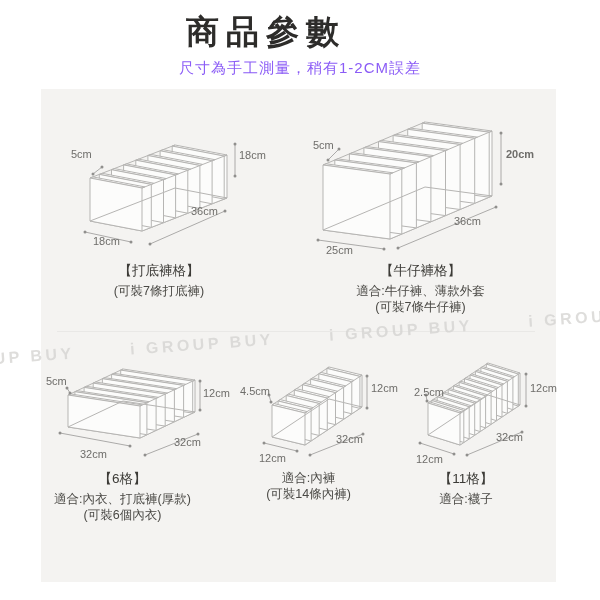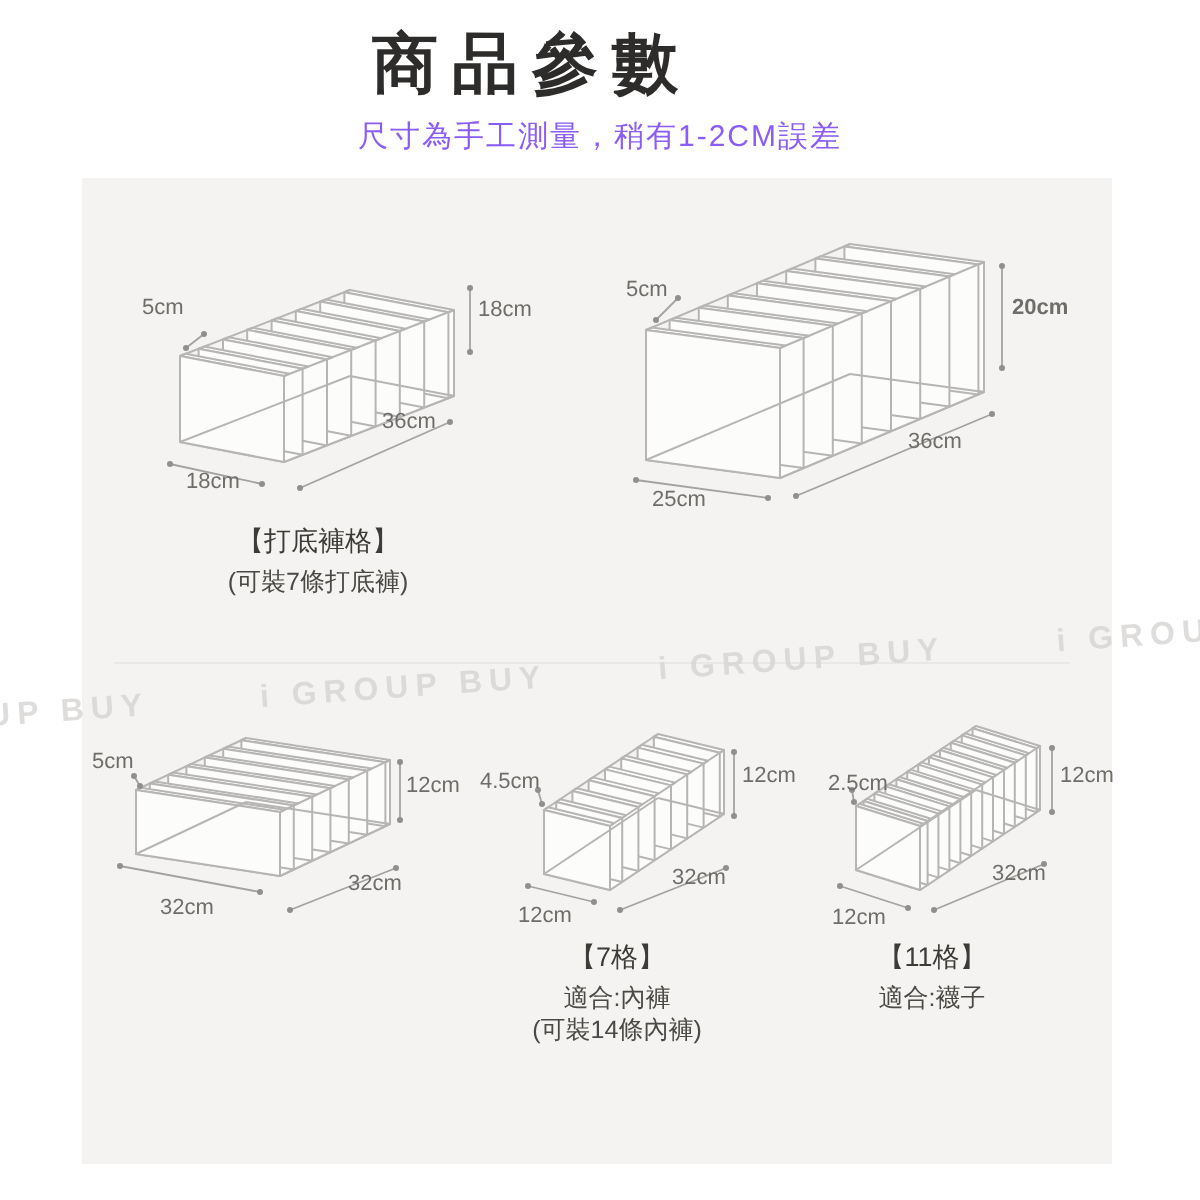--- a/index.html
+++ b/index.html
@@ -137,20 +137,25 @@
           <circle cx="186" cy="89" r="1.5" fill="#908f8d"></circle>
           <line x1="8" y1="122" x2="74" y2="131" stroke="#a3a2a0" stroke-width="0.9"></line>
           <circle cx="8" cy="122" r="1.5" fill="#908f8d"></circle>
           <circle cx="74" cy="131" r="1.5" fill="#908f8d"></circle>
         </svg>
       <span class="dim dim-slot">5cm</span>
       <span class="dim dim-height">20cm</span>
       <span class="dim dim-length">36cm</span>
       <span class="dim dim-depth">25cm</span>
     </div>
+    <div class="caption">
+      <div class="cap-title">【牛仔褲格】</div>
+      <div class="cap-line">適合:牛仔褲、薄款外套</div>
+      <div class="cap-line">(可裝7條牛仔褲)</div>
+    </div>
   </div>
 
   <div class="product" id="p2">
     <div class="diagram">
       <svg width="205" height="110">
           <polygon points="110.0,80.0 165.0,54.0 165.0,22.0 110.0,48.0" fill="#fcfcfb" stroke="#b6b5b3" stroke-width="1" stroke-linejoin="round"></polygon>
           <polygon points="38.0,69.0 110.0,80.0 165.0,54.0 93.0,43.0" fill="#fcfcfb" stroke="#b6b5b3" stroke-width="1" stroke-linejoin="round"></polygon>
           <polygon points="90.7,12.1 162.7,23.1 165.0,22.0 93.0,11.0" fill="#fcfcfb" stroke="#b6b5b3" stroke-width="1" stroke-linejoin="round"></polygon>
           <polygon points="90.7,44.1 162.7,55.1 162.7,23.1 90.7,12.1" fill="#fcfcfb" stroke="#b6b5b3" stroke-width="1" stroke-linejoin="round"></polygon>
           <polygon points="81.6,16.4 153.6,27.4 155.8,26.3 83.8,15.3" fill="#fcfcfb" stroke="#b6b5b3" stroke-width="1" stroke-linejoin="round"></polygon>
@@ -179,20 +184,25 @@
           <circle cx="115" cy="97" r="1.5" fill="#908f8d"></circle>
           <circle cx="168" cy="76" r="1.5" fill="#908f8d"></circle>
           <line x1="30" y1="75" x2="100" y2="88" stroke="#a3a2a0" stroke-width="0.9"></line>
           <circle cx="30" cy="75" r="1.5" fill="#908f8d"></circle>
           <circle cx="100" cy="88" r="1.5" fill="#908f8d"></circle>
         </svg>
       <span class="dim dim-slot">5cm</span>
       <span class="dim dim-height">12cm</span>
       <span class="dim dim-length">32cm</span>
       <span class="dim dim-depth">32cm</span>
+    </div>
+    <div class="caption">
+      <div class="cap-title">【6格】</div>
+      <div class="cap-line">適合:內衣、打底褲(厚款)</div>
+      <div class="cap-line">(可裝6個內衣)</div>
     </div>
   </div>
 
   <div class="product" id="p3">
     <div class="diagram">
       <svg width="175" height="110">
           <polygon points="70.0,87.0 127.0,49.0 127.0,17.0 70.0,55.0" fill="#fcfcfb" stroke="#b6b5b3" stroke-width="1" stroke-linejoin="round"></polygon>
           <polygon points="37.0,79.0 70.0,87.0 127.0,49.0 94.0,41.0" fill="#fcfcfb" stroke="#b6b5b3" stroke-width="1" stroke-linejoin="round"></polygon>
           <polygon points="91.9,10.4 124.9,18.4 127.0,17.0 94.0,9.0" fill="#fcfcfb" stroke="#b6b5b3" stroke-width="1" stroke-linejoin="round"></polygon>
           <polygon points="91.9,42.4 124.9,50.4 124.9,18.4 91.9,10.4" fill="#fcfcfb" stroke="#b6b5b3" stroke-width="1" stroke-linejoin="round"></polygon>
@@ -226,21 +236,20 @@
           <line x1="29" y1="85" x2="62" y2="93" stroke="#a3a2a0" stroke-width="0.9"></line>
           <circle cx="29" cy="85" r="1.5" fill="#908f8d"></circle>
           <circle cx="62" cy="93" r="1.5" fill="#908f8d"></circle>
         </svg>
       <span class="dim dim-slot">4.5cm</span>
       <span class="dim dim-height">12cm</span>
       <span class="dim dim-length">32cm</span>
       <span class="dim dim-depth">12cm</span>
     </div>
     <div class="caption">
-      <div class="cap-title">【7格】</div>
       <div class="cap-line">適合:內褲</div>
       <div class="cap-line">(可裝14條內褲)</div>
     </div>
   </div>
 
   <div class="product" id="p4">
     <div class="diagram">
       <svg width="190" height="110">
           <polygon points="60.0,87.0 120.0,47.0 120.0,15.0 60.0,55.0" fill="#fcfcfb" stroke="#b6b5b3" stroke-width="1" stroke-linejoin="round"></polygon>
           <polygon points="28.0,77.0 60.0,87.0 120.0,47.0 88.0,37.0" fill="#fcfcfb" stroke="#b6b5b3" stroke-width="1" stroke-linejoin="round"></polygon>

